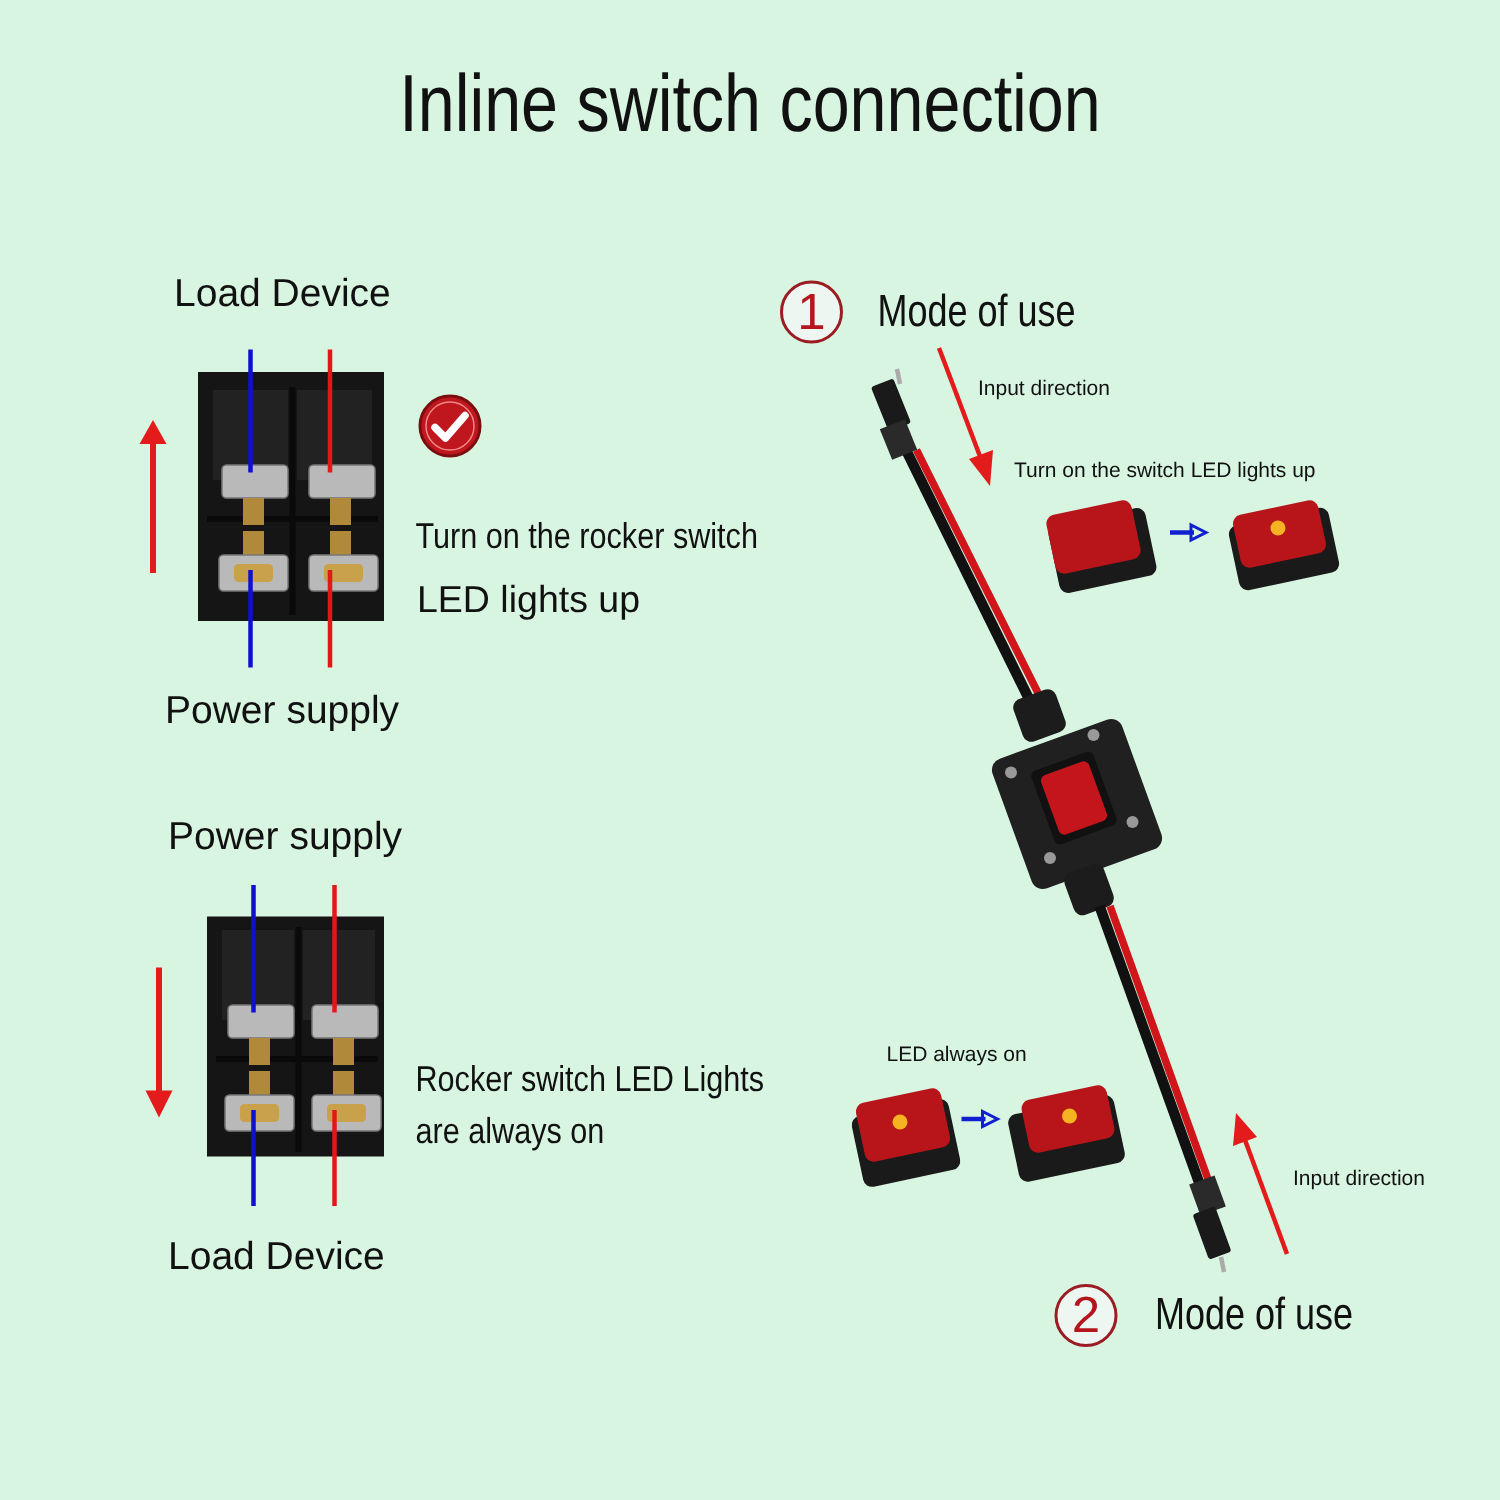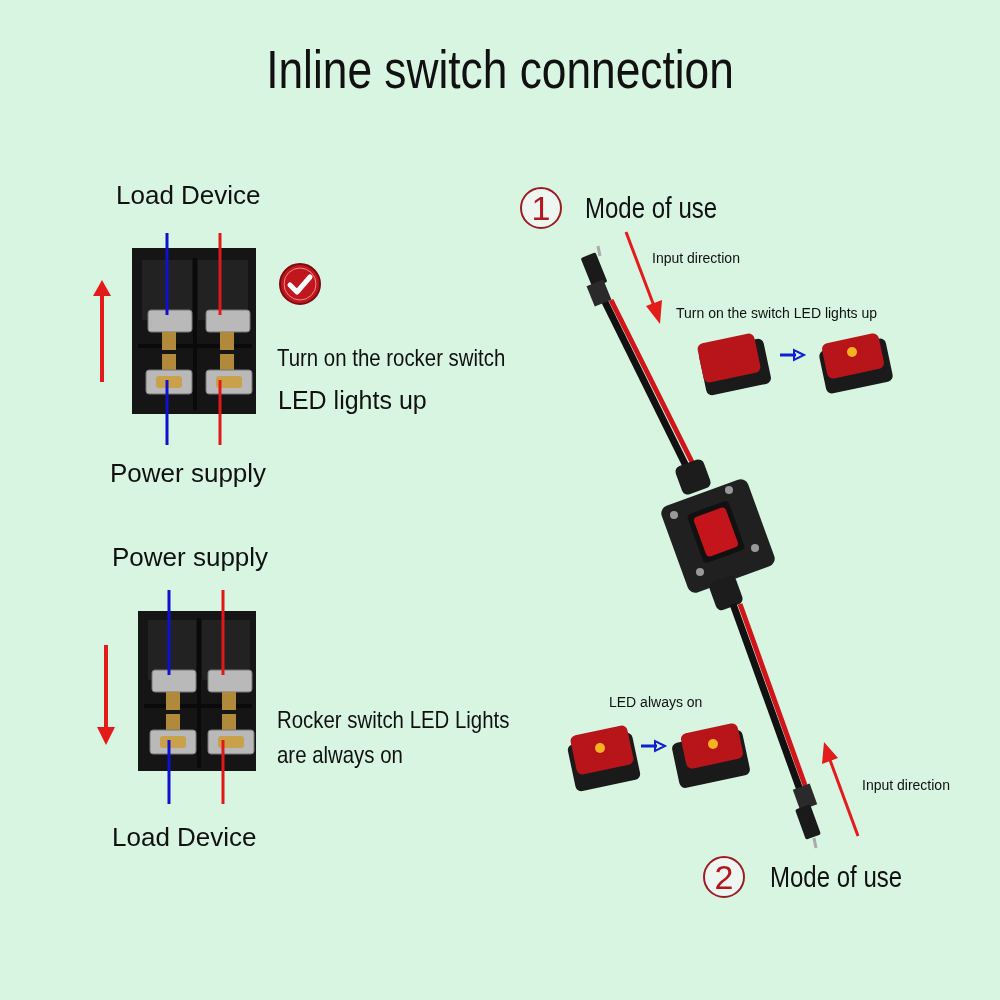--- a/index.html
+++ b/index.html
@@ -153,21 +153,21 @@
     <line x1="90" y1="25" x2="106" y2="25" stroke="#1020d0" stroke-width="3"></line>
     <polygon points="114,25 104,20 104,30" fill="none" stroke="#1020d0" stroke-width="2"></polygon>
   </g>
   <g>
     <rect x="132" y="14" width="68" height="44" rx="6" fill="#1a1a1a" transform="rotate(-12 166 36)"></rect>
     <rect x="134" y="8" width="58" height="36" rx="6" fill="#b8151b" transform="rotate(-12 163 26)"></rect>
     <circle cx="162" cy="22" r="5" fill="#f6b321"></circle>
   </g>
 </svg>
 
-<div class="abs txt-sm" style="left:609px;top:694px;">LED always on</div>
+<div class="abs txt-sm" style="left:591px;top:694px;">LED always on</div>
 
 <svg class="abs" style="left:565px;top:720px;" width="200" height="75">
   <g>
     <rect x="6" y="18" width="66" height="48" rx="6" fill="#1a1a1a" transform="rotate(-12 39 42)"></rect>
     <rect x="8" y="10" width="58" height="40" rx="6" fill="#b8151b" transform="rotate(-12 37 30)"></rect>
     <circle cx="35" cy="28" r="5" fill="#f6b321"></circle>
   </g>
   <g>
     <line x1="76" y1="26" x2="92" y2="26" stroke="#1020d0" stroke-width="3"></line>
     <polygon points="100,26 90,21 90,31" fill="none" stroke="#1020d0" stroke-width="2"></polygon>

